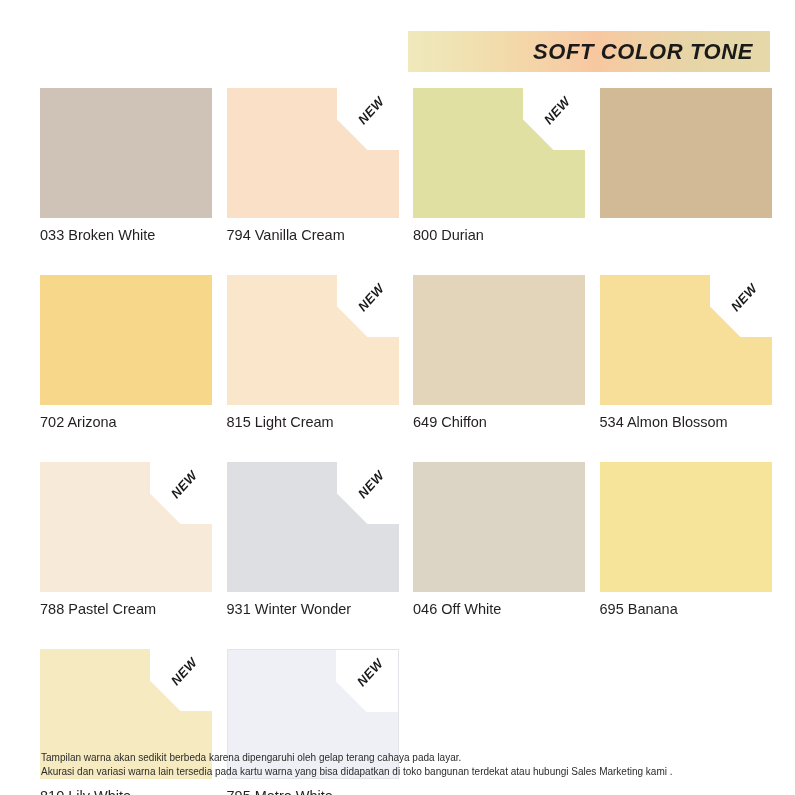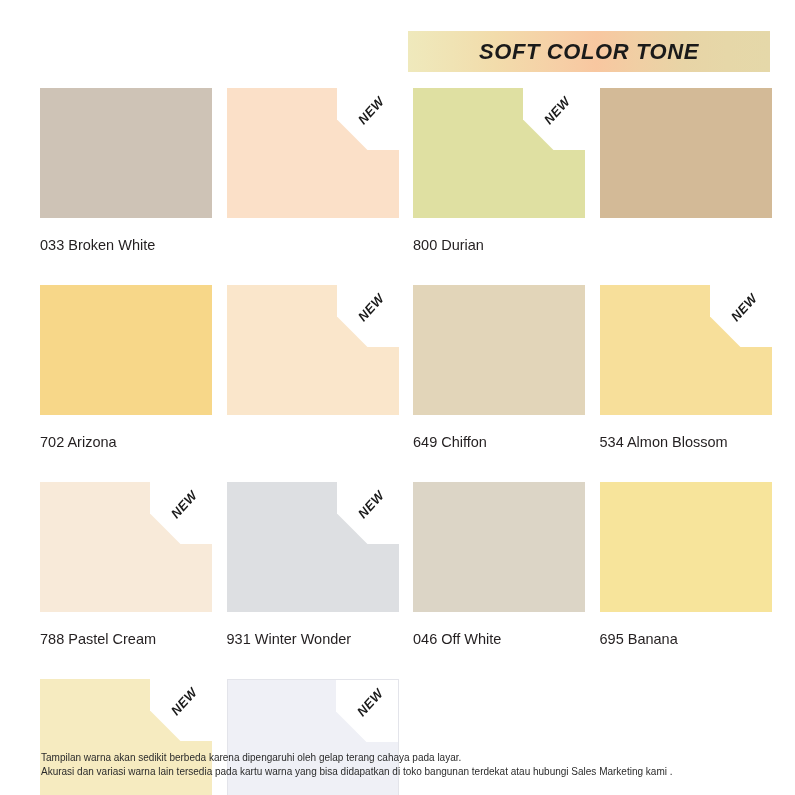--- a/index.html
+++ b/index.html
@@ -28,22 +28,23 @@
         #f0e3b4 12%,
         #f2dcab 24%,
         #f6cfa6 42%,
         #f8c7a0 52%,
         #f0cfa4 64%,
         #e8d4a6 76%,
         #e6d7a8 88%,
         #e5d8a9 100%);
     display: flex;
     align-items: center;
-    justify-content: center;
+    justify-content: flex-end;
     box-sizing: border-box;
+    padding-right: 17px;
   }
   .header-title {
     font-size: 22px;
     font-weight: bold;
     font-style: italic;
     letter-spacing: 0.6px;
     color: #1a1a1a;
     white-space: nowrap;
   }
 
@@ -108,21 +109,21 @@
     transform-origin: center center;
     font-size: 13px;
     font-weight: bold;
     font-style: italic;
     letter-spacing: 0.4px;
     color: #1a1a1a;
     line-height: 1;
   }
 
   .chip-label {
-    margin-top: 20px;
+    margin-top: 10px;
     font-size: 14.5px;
     color: #231f20;
     line-height: 1.1;
     white-space: nowrap;
   }
 
   
   .footer {
     position: absolute;
     left: 41px;
@@ -150,20 +151,21 @@
       </div>
       <div class="chip-label">033 Broken White</div>
     </div>
     <div class="cell">
       <div class="chip">
         <div class="chip-fill" style="background: rgb(251, 224, 200);"></div>
         <div class="new-badge">
           <span class="new-badge-text">NEW</span>
         </div>
       </div>
+      <div class="chip-label">794 Vanilla Cream</div>
     </div>
     <div class="cell">
       <div class="chip">
         <div class="chip-fill" style="background: rgb(223, 224, 162);"></div>
         <div class="new-badge">
           <span class="new-badge-text">NEW</span>
         </div>
       </div>
       <div class="chip-label">800 Durian</div>
     </div>
@@ -178,20 +180,21 @@
       </div>
       <div class="chip-label">702 Arizona</div>
     </div>
     <div class="cell">
       <div class="chip">
         <div class="chip-fill" style="background: rgb(250, 230, 203);"></div>
         <div class="new-badge">
           <span class="new-badge-text">NEW</span>
         </div>
       </div>
+      <div class="chip-label">815 Light Cream</div>
     </div>
     <div class="cell">
       <div class="chip">
         <div class="chip-fill" style="background: rgb(226, 213, 185);"></div>
       </div>
       <div class="chip-label">649 Chiffon</div>
     </div>
     <div class="cell">
       <div class="chip">
         <div class="chip-fill" style="background: rgb(247, 223, 154);"></div>

